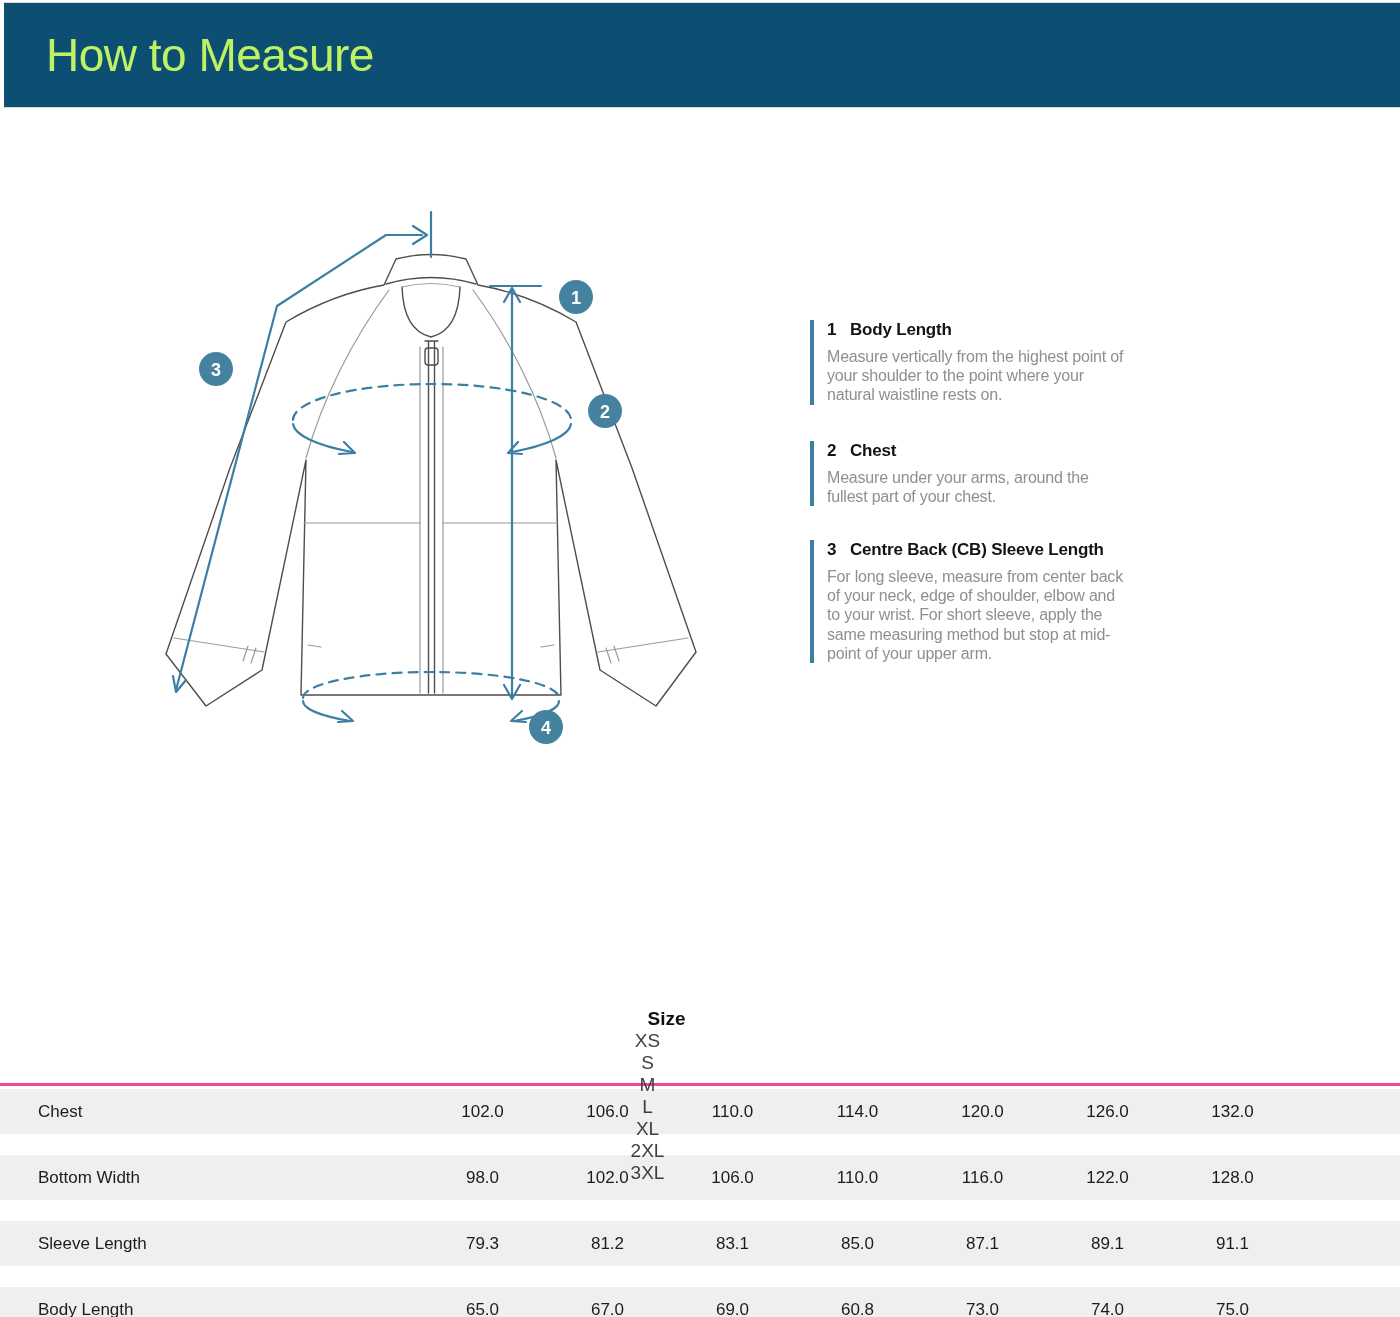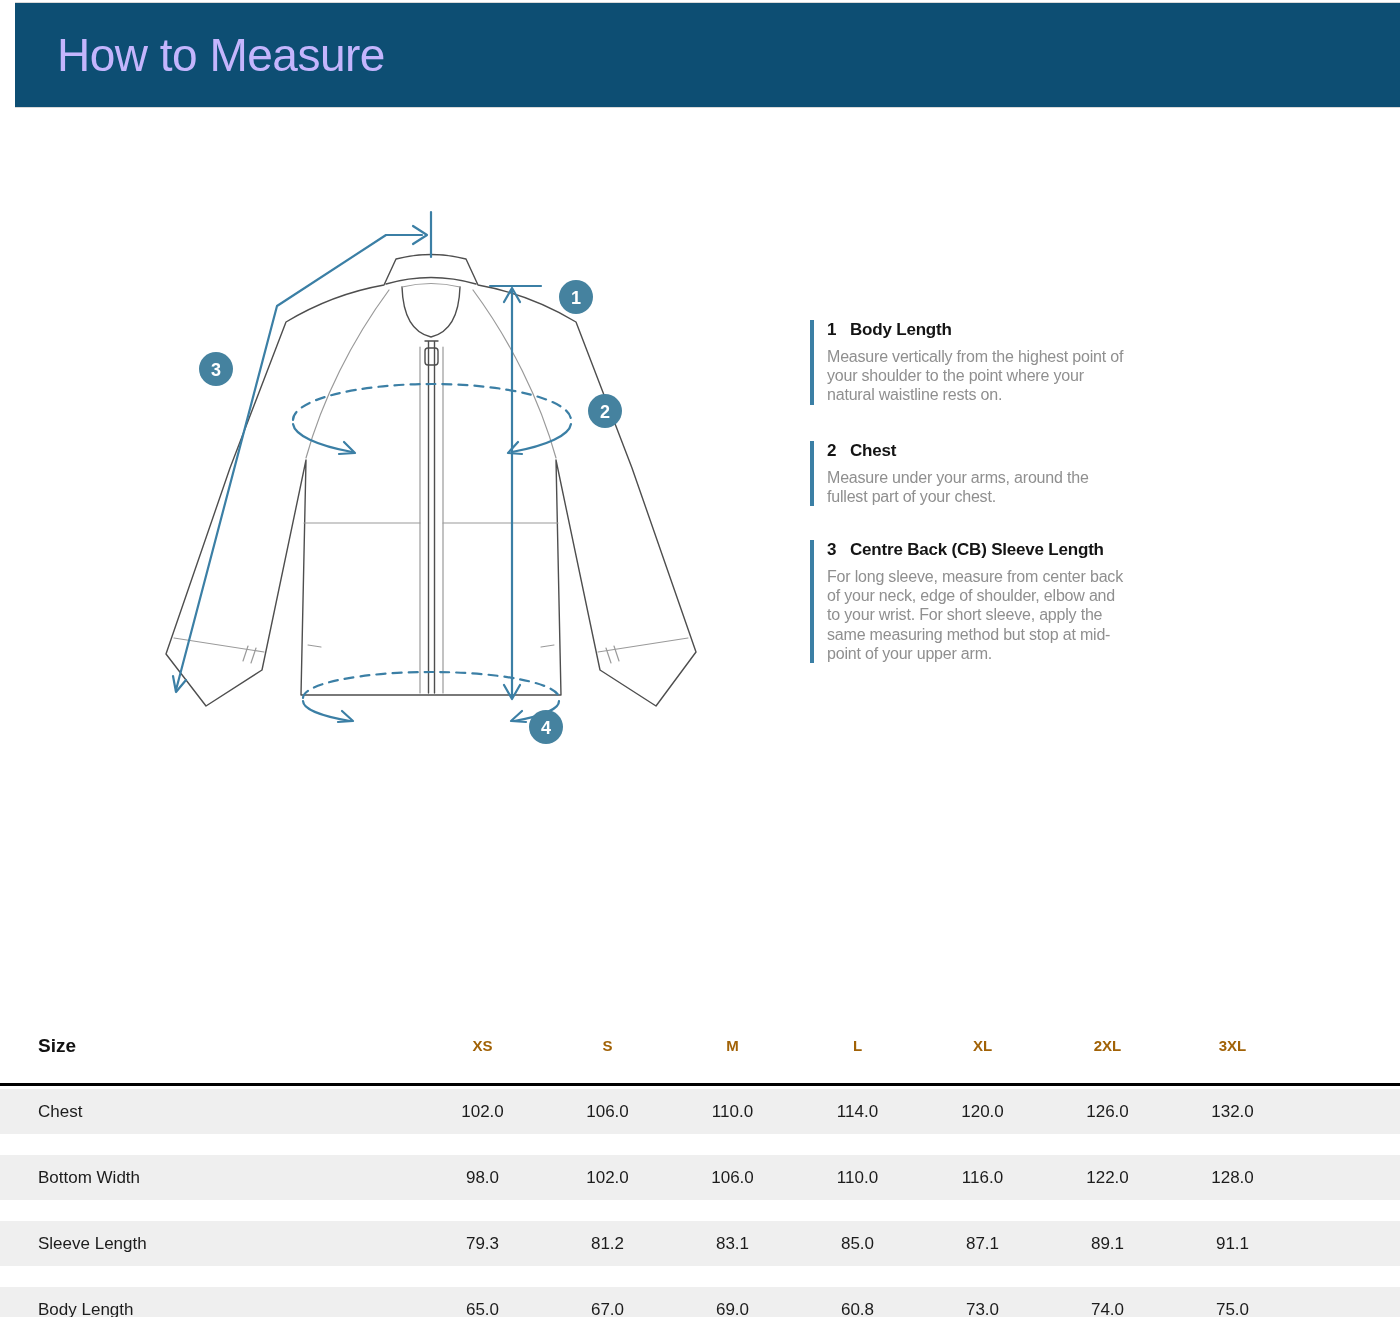--- a/index.html
+++ b/index.html
@@ -2,21 +2,21 @@
 <html><head>
 <meta charset="utf-8">
 <style>
   html,body{margin:0;padding:0;background:#ffffff;}
   .page{
     position:relative;width:1400px;height:1317px;overflow:hidden;background:#ffffff;
     font-family:"Liberation Sans", sans-serif;
   }
   
   .banner{
-    position:absolute;left:15px;right:0;background:#0d4e73;color:#c4b5fd;
+    position:absolute;left:4px;right:0;background:#0d4e73;color:#bef264;
     display:flex;align-items:center;
     border-top:1px solid #d9d9d9;border-bottom:1px solid #d9d9d9;
   }
   .banner h1,.banner h2{
     margin:0 0 0 42px;font-size:46px;font-weight:400;letter-spacing:-0.5px;line-height:1;
   }
   .banner.top{top:2px;height:104px;}
   .banner.product{top:877px;height:111px;}
   
   svg.diagram{position:absolute;left:0;top:0;}
@@ -28,25 +28,25 @@
   .note-head{display:flex;gap:0;align-items:baseline;color:#141414;}
   .note-num{font-weight:bold;font-size:17px;min-width:23px;}
   .note-title{font-weight:bold;font-size:17px;letter-spacing:-0.2px;}
   .note-body{
     margin-top:7px;color:#8f8f8f;font-size:16px;line-height:1.2;
     letter-spacing:-0.2px;width:300px;
   }
   
   .size-table{position:absolute;left:0;right:0;top:1008px;}
   .trow{display:flex;padding-right:105px;}
-  .thead{height:75px;border-bottom:3px solid #000000;align-items:center;}
+  .thead{height:75px;border-bottom:3px solid #ec4899;align-items:center;flex-direction:column;}
   .tlabel{flex:1;padding-left:38px;display:flex;align-items:center;}
   .tcell{width:125px;display:flex;align-items:center;justify-content:center;}
   .thead .tlabel{font-size:19px;font-weight:bold;color:#111111;}
-  .thead .tcell{font-size:15px;font-weight:bold;color:#a16207;}
+  .thead .tcell{font-size:19px;font-weight:normal;color:#404040;}
   .tdata{height:45px;background:#efefef;color:#1c1c1c;font-size:17px;}
   .tdata.r1{margin-top:3px;}
   .tdata.r2,.tdata.r3,.tdata.r4{margin-top:21px;}
   .tfoot{
     margin-top:3px;height:33px;background:#84cc16;color:#333333;font-size:17px;
     display:flex;align-items:center;justify-content:flex-end;padding-right:148px;
   }
 </style>
 </head>
 <body>

